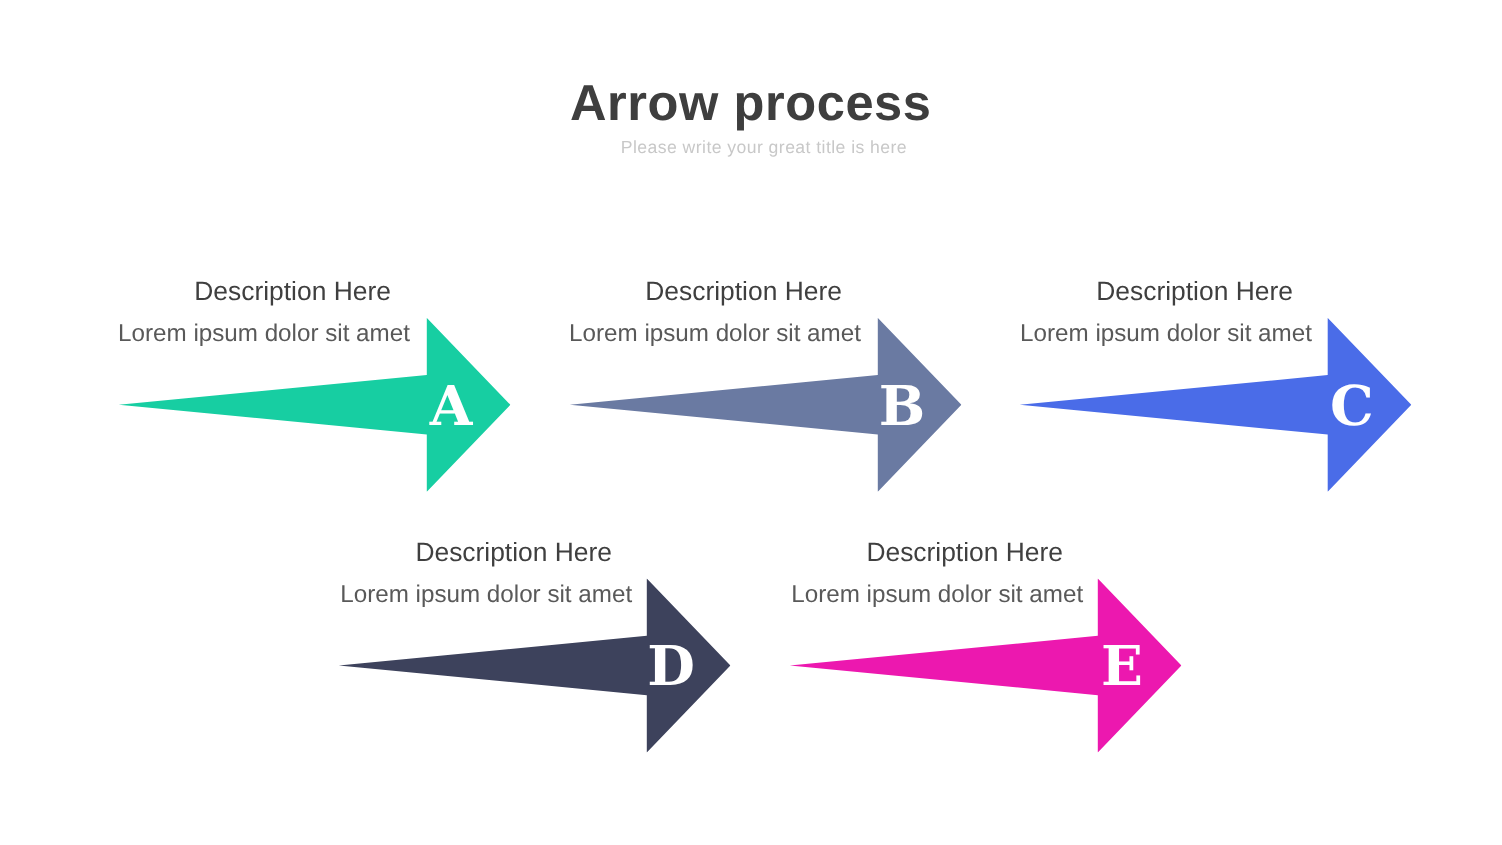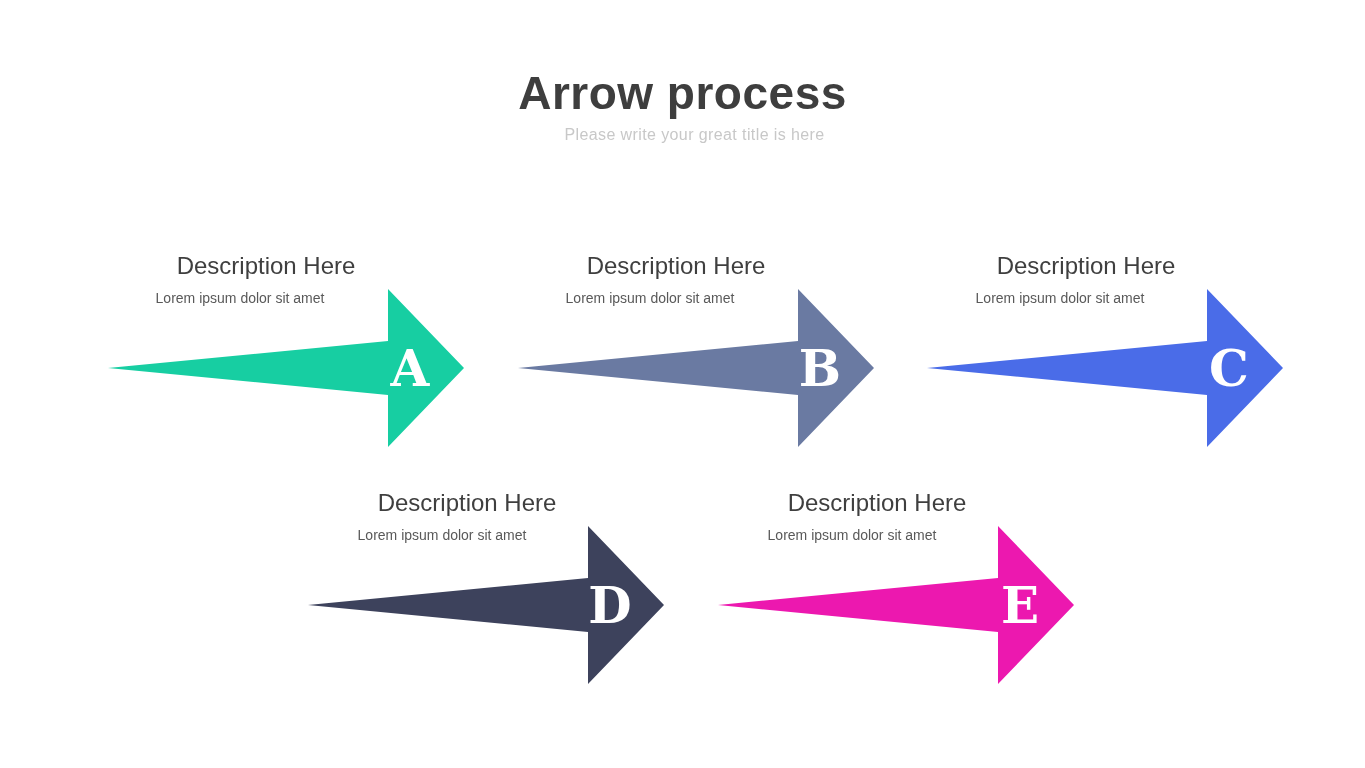--- a/index.html
+++ b/index.html
@@ -38,21 +38,21 @@
     text-align: center;
     font-size: 24px;
     font-weight: normal;
     color: #3f3f3f;
     margin: 0;
   }
   .desc-body {
     position: absolute;
     width: 300px;
     text-align: center;
-    font-size: 14px;
+    font-size: 22px;
     font-weight: normal;
     color: #595959;
     margin: 0;
   }
   .arrow {
     position: absolute;
     width: 356px;
     height: 158px;
   }
   .arrow text {

